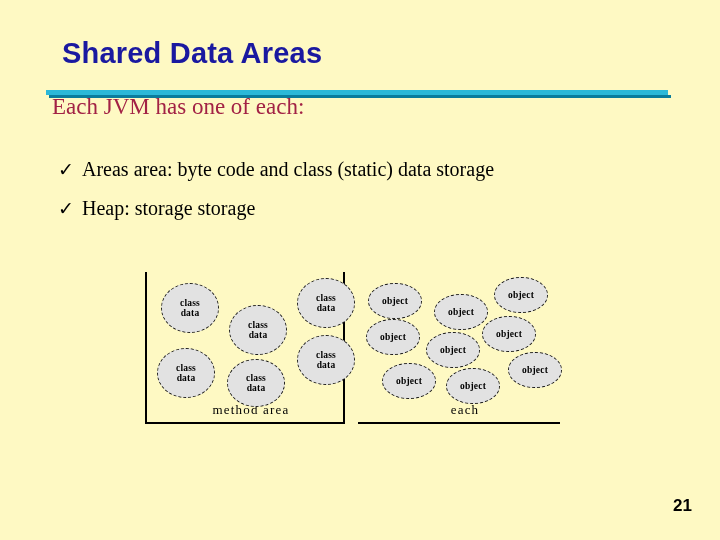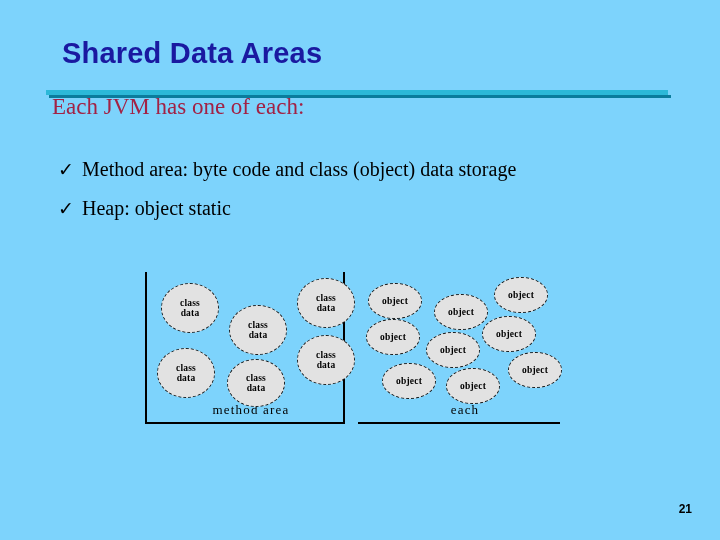--- a/index.html
+++ b/index.html
@@ -11,21 +11,21 @@
     width: 720px;
     height: 540px;
     position: relative;
     overflow: hidden;
     font-family: "Liberation Serif", serif;
   }
 
   .slide {
     position: absolute;
     inset: 0;
-    background: #7dd3fc;
+    background: #fef9c3;
   }
 
   
   .slide-title {
     position: absolute;
     left: 62px;
     top: 36px;
     font-family: "Liberation Sans", sans-serif;
     font-weight: bold;
     font-size: 29px;
@@ -149,45 +149,45 @@
     overflow: hidden;
   }
   .node span { display: block; }
 
   
   .page-number {
     position: absolute;
     right: 28px;
     bottom: 24px;
     font-family: "Liberation Sans", sans-serif;
-    font-size: 12px;
+    font-size: 17px;
     font-weight: bold;
     color: #000000;
   }
 </style>
 </head>
 <body>
 
 <div class="slide">
 
   <div class="slide-title">Shared Data Areas</div>
 
   <div class="title-rule-shadow"></div>
   <div class="title-rule"></div>
 
   <div class="lead-line">Each JVM has one of each:</div>
 
   <div class="bullet bullet-1">
     <span class="bullet-mark">✓</span>
-    <span class="bullet-text">Method area: byte code and class (object) data storage</span>
+    <span class="bullet-text">Areas area: byte code and class (static) data storage</span>
   </div>
 
   <div class="bullet bullet-2">
     <span class="bullet-mark">✓</span>
-    <span class="bullet-text">Heap: object static</span>
+    <span class="bullet-text">Heap: storage storage</span>
   </div>
 
   <div class="diagram">
     <div class="region region-method">
       <div class="region-label">method area</div>
     <div class="node" style="left: 14px; top: 11px; width: 58px; height: 50px;">
           <div>
             <span>class</span>
             <span>data</span>
           </div>

